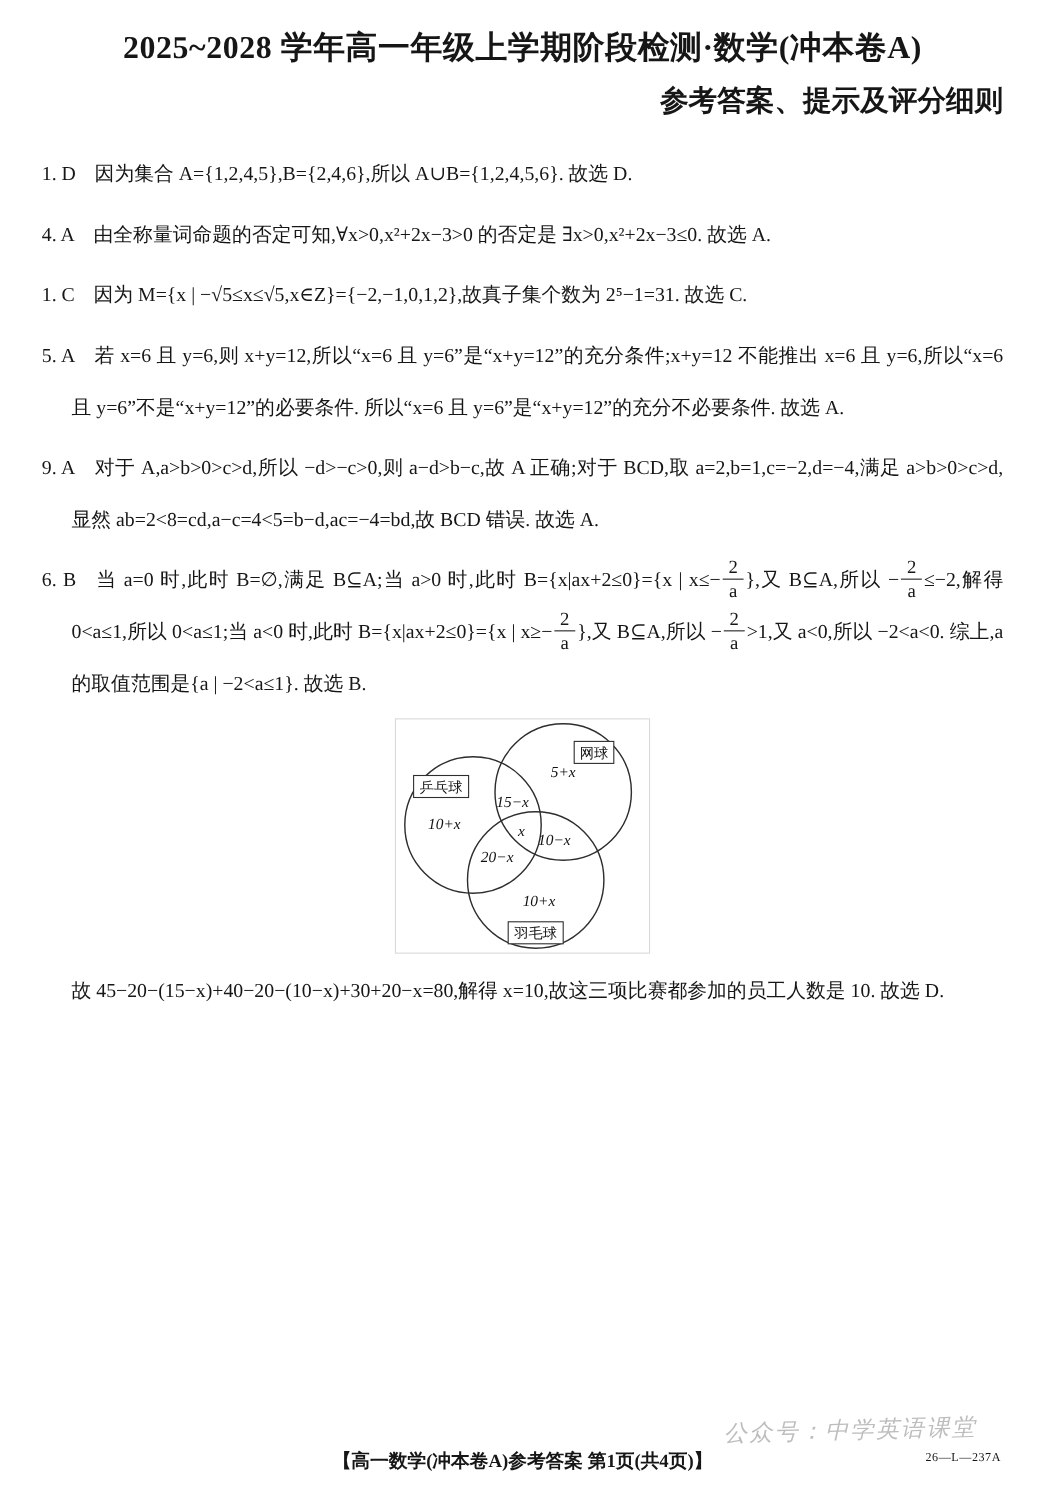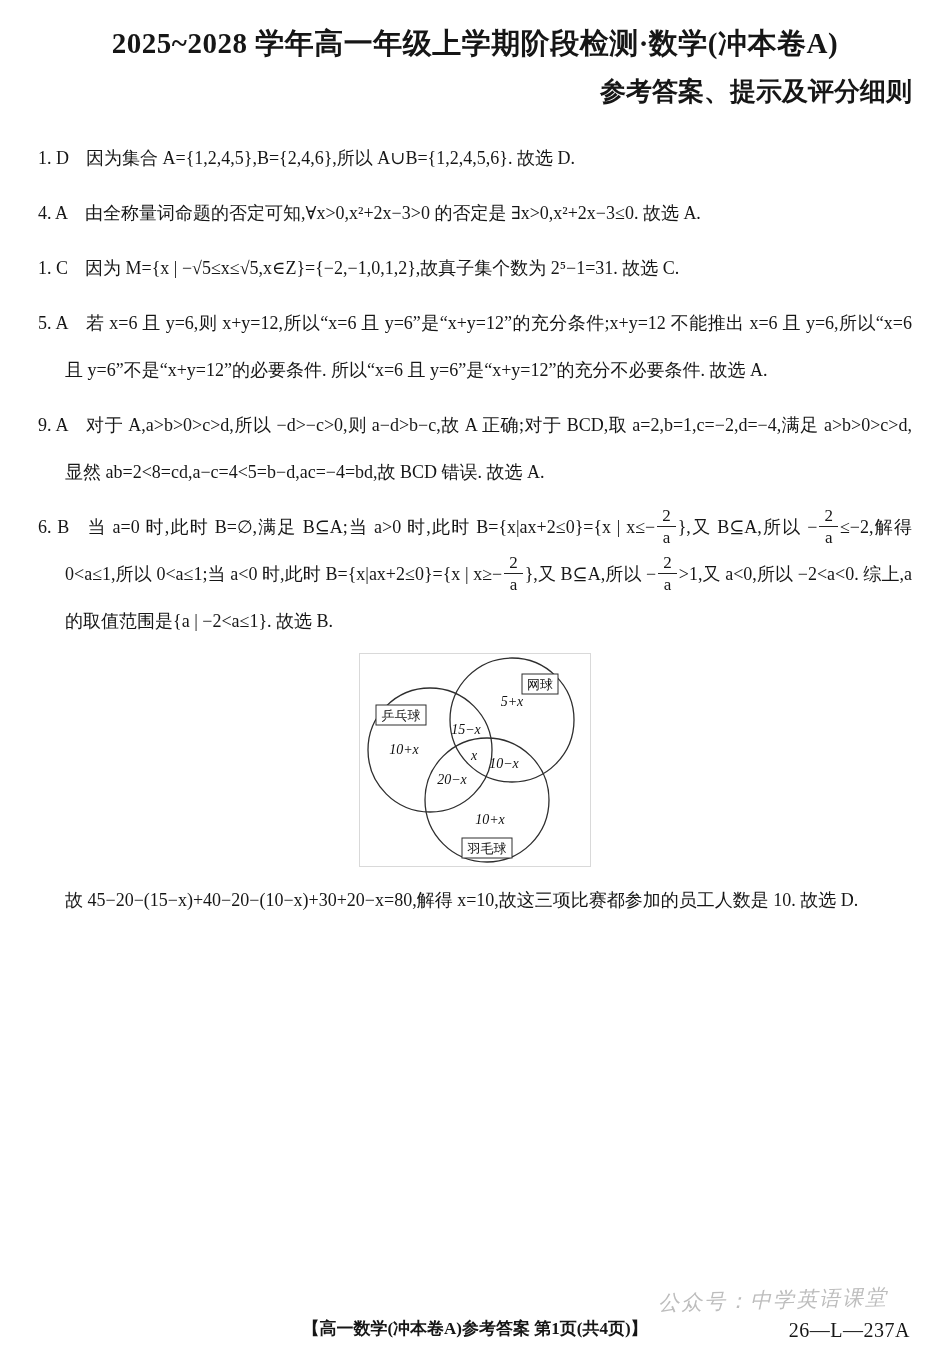--- a/index.html
+++ b/index.html
@@ -47,21 +47,21 @@
     position:absolute; right:62px; bottom:36px;
     color:#bdbdbd; font-size:21px; font-style:italic;
     letter-spacing:2px; transform:rotate(-1.5deg);
   }
   .footer-line {
     position:absolute; left:0; bottom:10px; width:950px;
     text-align:center; font-size:17px; font-weight:700;
   }
   .footer-code {
     position:absolute; right:40px; top:2px;
-    font-weight:400; font-size:20px; letter-spacing:0.5px;
+    font-weight:400; font-size:11px; letter-spacing:0.5px;
   }
 </style>
 </head>
 <body>
 
 <div class="page">
 
   <h1 class="title">2025~2028 学年高一年级上学期阶段检测·数学(冲本卷A)</h1>
   <h2 class="subtitle">参考答案、提示及评分细则</h2>
 

